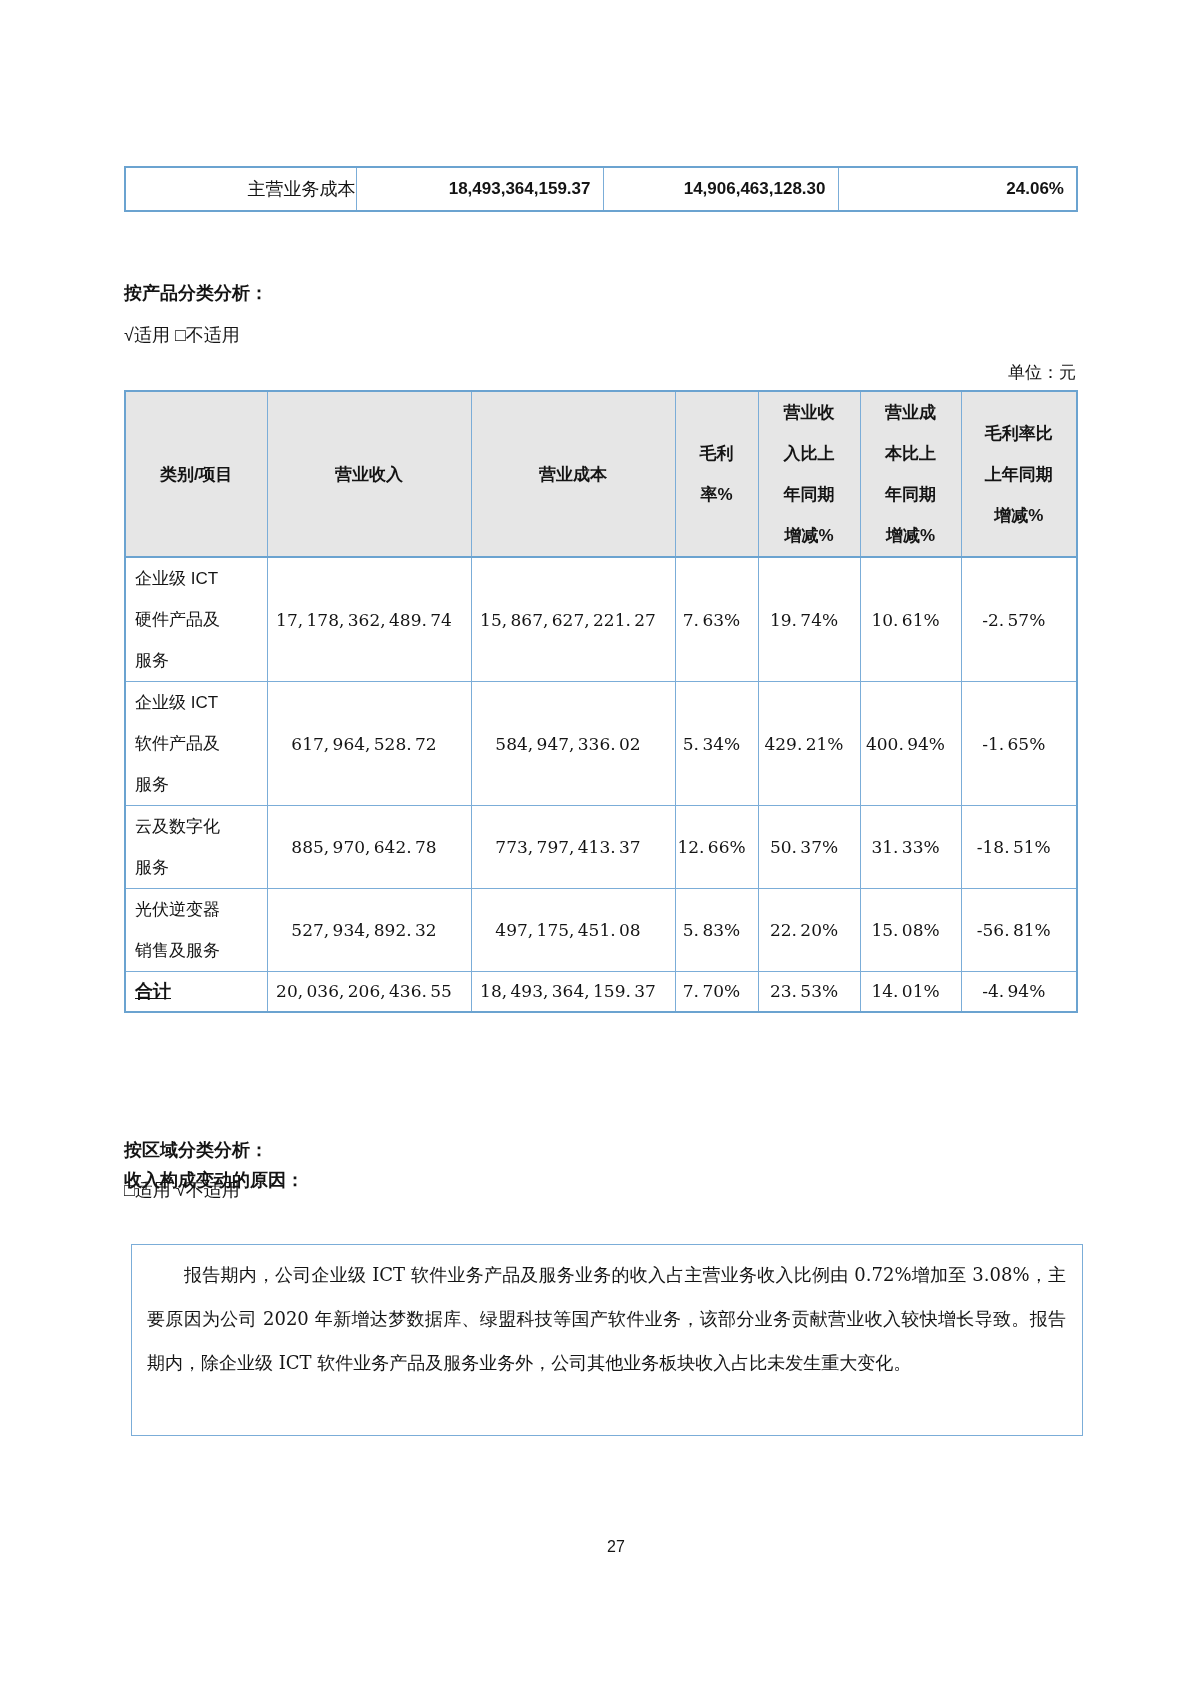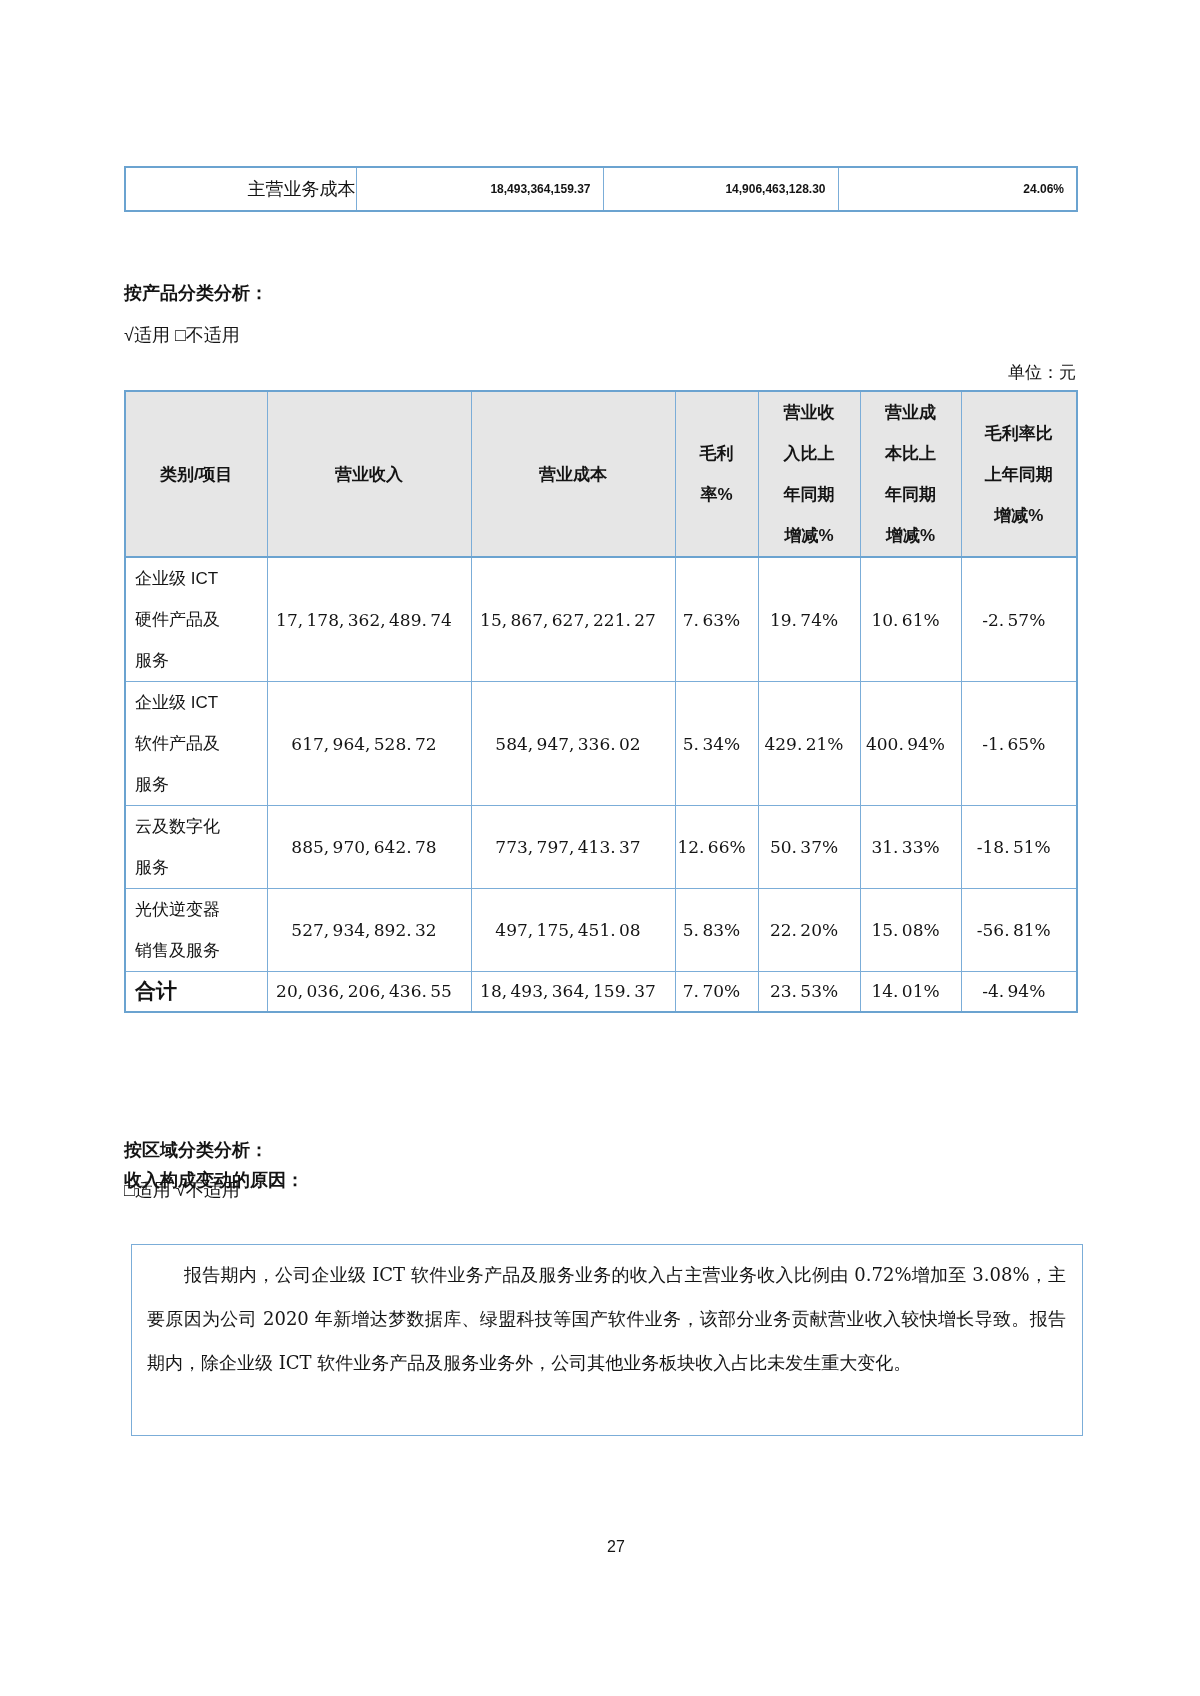--- a/index.html
+++ b/index.html
@@ -20,38 +20,38 @@
     border:1px solid var(--table-border, #7badd8);
     vertical-align:middle; overflow:hidden;text-align:center;
   }
 
   
   .top-tbl td { height:44px; font-size:18px; }
   .top-tbl td.cat { text-align:right; padding-left:12px;margin-left:12px; }
   .top-tbl td.num {
     text-align:right; padding-right:12px;
     font-family:"Liberation Sans","DejaVu Sans",sans-serif;
-    font-weight:700; font-size:12px;
+    font-weight:700; font-size:17px;
   }
 
   
   .main-tbl thead td {
     background:var(--header-bg, #e6e6e6);
     height:162px; font-weight:bold; font-size:17px;
     text-align:center; line-height:41px; white-space:pre-line;
     border-bottom:2px solid var(--table-border-strong, #6ba3d0);
   }
   .main-tbl tr.r3 td { height:123px; }
   .main-tbl tr.r2 td { height:82px; }
   .main-tbl tr.total td { height:40px; }
   .main-tbl td.cat {
     text-align:left; padding-left:9px; font-size:17px;
     line-height:41px; white-space:pre-line;
   }
-  .main-tbl tr.total td.cat { font-weight:bold; font-size:21px; line-height:38px; }
+  .main-tbl tr.total td.cat { font-weight:bold; font-size:18px; line-height:38px;text-decoration:underline; }
   td.serif-num {
     text-align:right; padding-right:10px;
     font-family:"DejaVu Serif","Liberation Serif",serif;
     font-size:17px;
   }
 
   
   .hdg { font-weight:bold; font-size:18px; line-height:24px; }
   .plain { font-size:18px; line-height:24px; }
   .unit {

